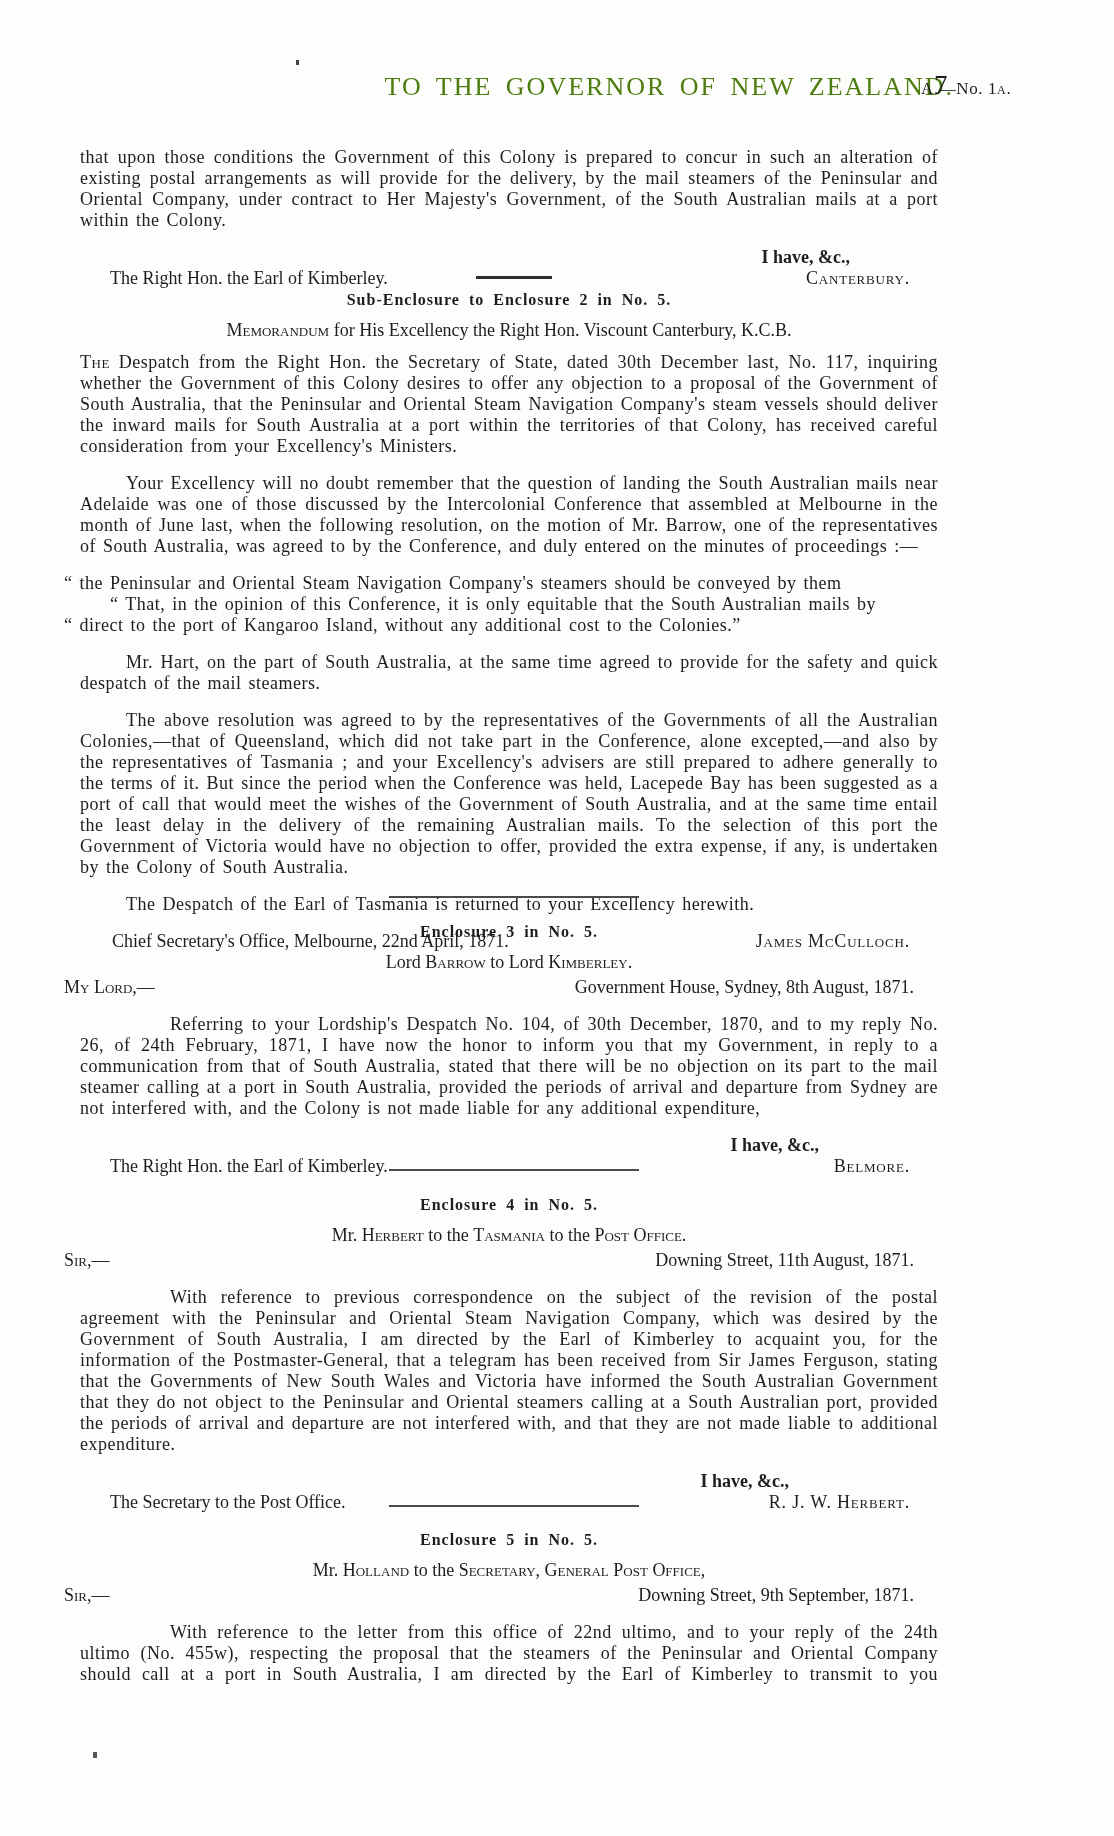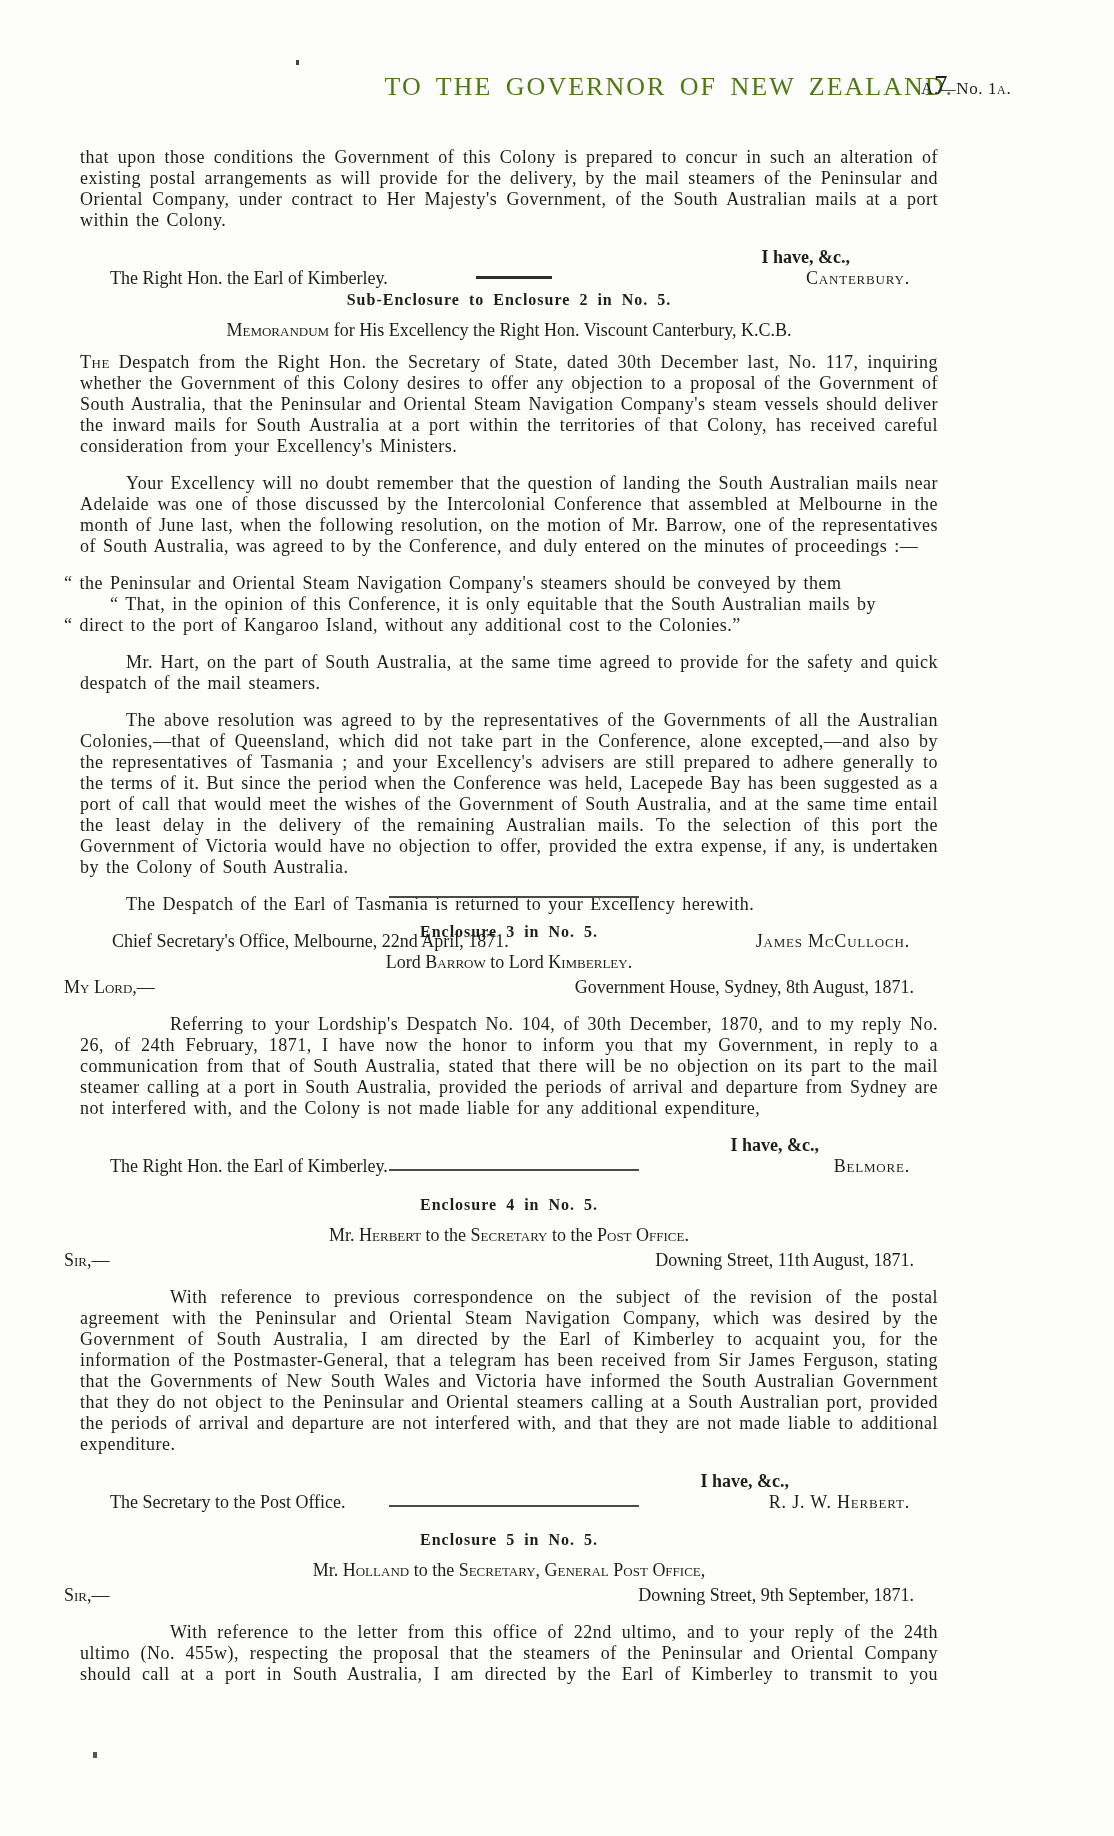--- a/index.html
+++ b/index.html
@@ -114,21 +114,21 @@
       <div class="sig-row">
         <span class="addressee">The Right Hon. the Earl of Kimberley.</span>
         <span class="signature sc">Belmore.</span>
       </div>
     </section>
 
     <div class="rule-long" style="top:1169px"></div>
 
     <section class="abs" style="top:1191px">
       <div class="heading">Enclosure 4 in No. 5.</div>
-      <div class="byline"><span>Mr. </span><span class="sc">Herbert</span><span> to the </span><span class="sc">Secretary</span><span> to the </span><span class="sc">Post Office.</span></div>
+      <div class="byline"><span>Mr. </span><span class="sc">Herbert</span><span> to the </span><span class="sc">Tasmania</span><span> to the </span><span class="sc">Post Office.</span></div>
       <div class="salutation-row">
         <span class="sc">Sir,—</span>
         <span class="dateline">Downing Street, 11th August, 1871.</span>
       </div>
       <p class="para ind-lg">With reference to previous correspondence on the subject of the revision of the postal agreement with the Peninsular and Oriental Steam Navigation Company, which was desired by the Government of South Australia, I am directed by the Earl of Kimberley to acquaint you, for the information of the Postmaster-General, that a telegram has been received from Sir James Ferguson, stating that the Governments of New South Wales and Victoria have informed the South Australian Government that they do not object to the Peninsular and Oriental steamers calling at a South Australian port, provided the periods of arrival and departure are not interfered with, and that they are not made liable to additional expenditure.</p>
       <div class="valediction v-e4">I have, &amp;c.,</div>
       <div class="sig-row">
         <span class="addressee">The Secretary to the Post Office.</span>
         <span class="signature sc">R. J. W. Herbert.</span>
       </div>

